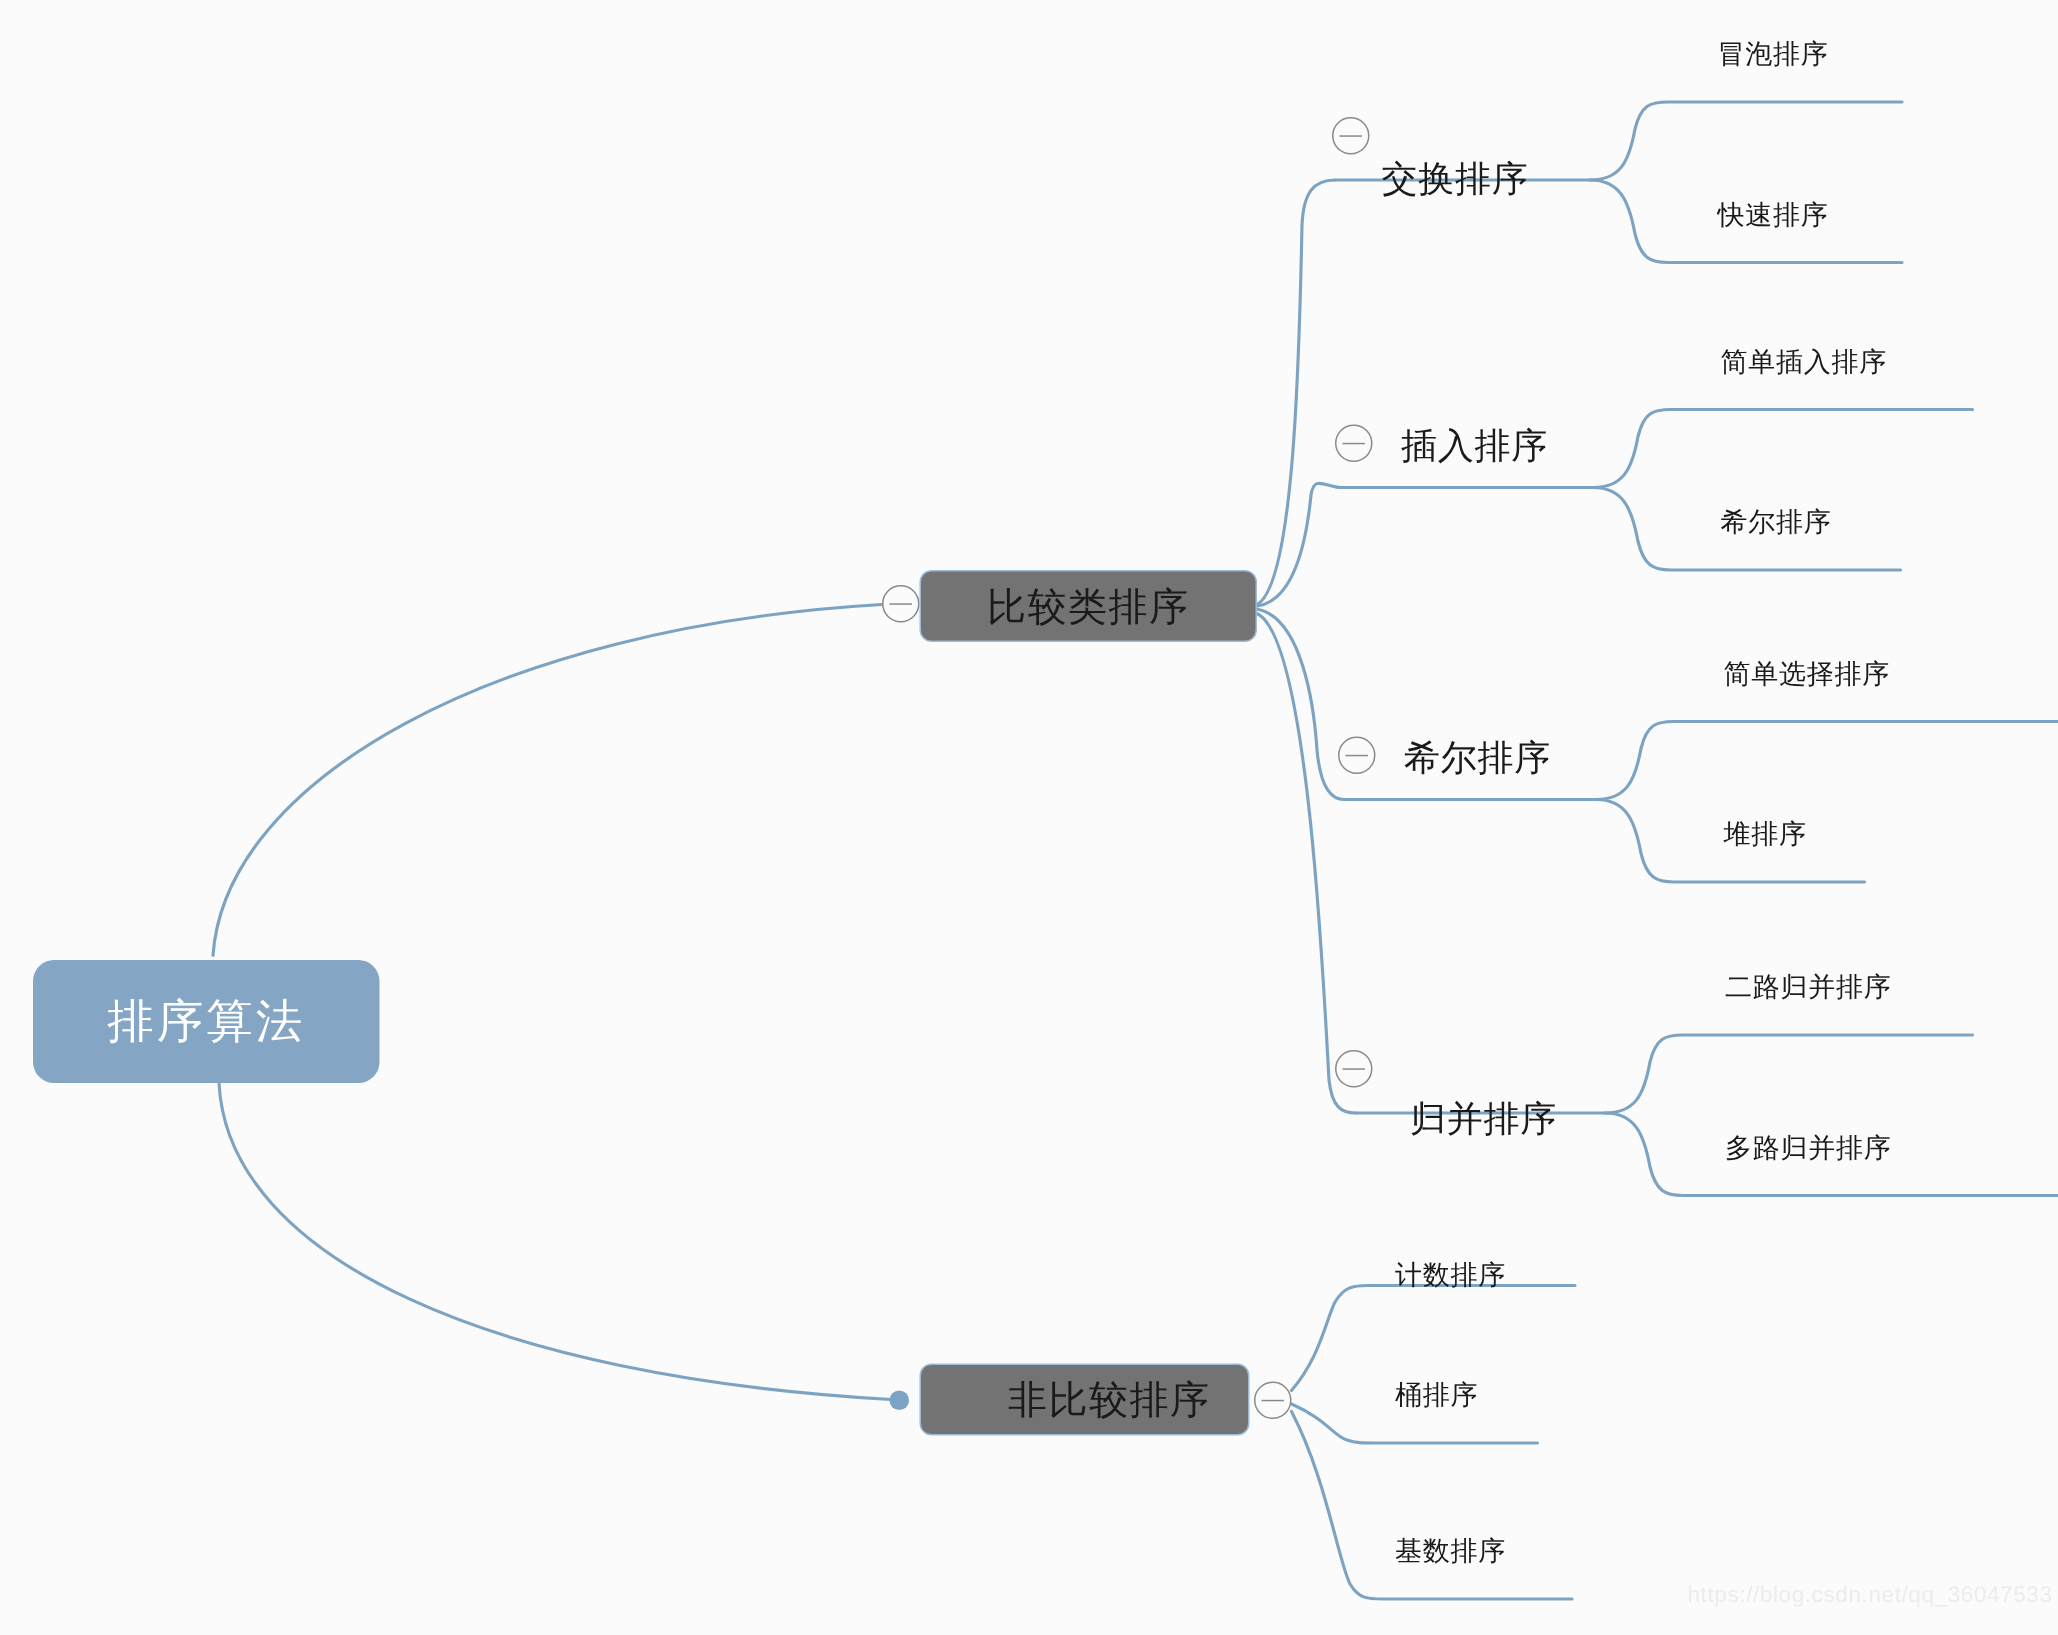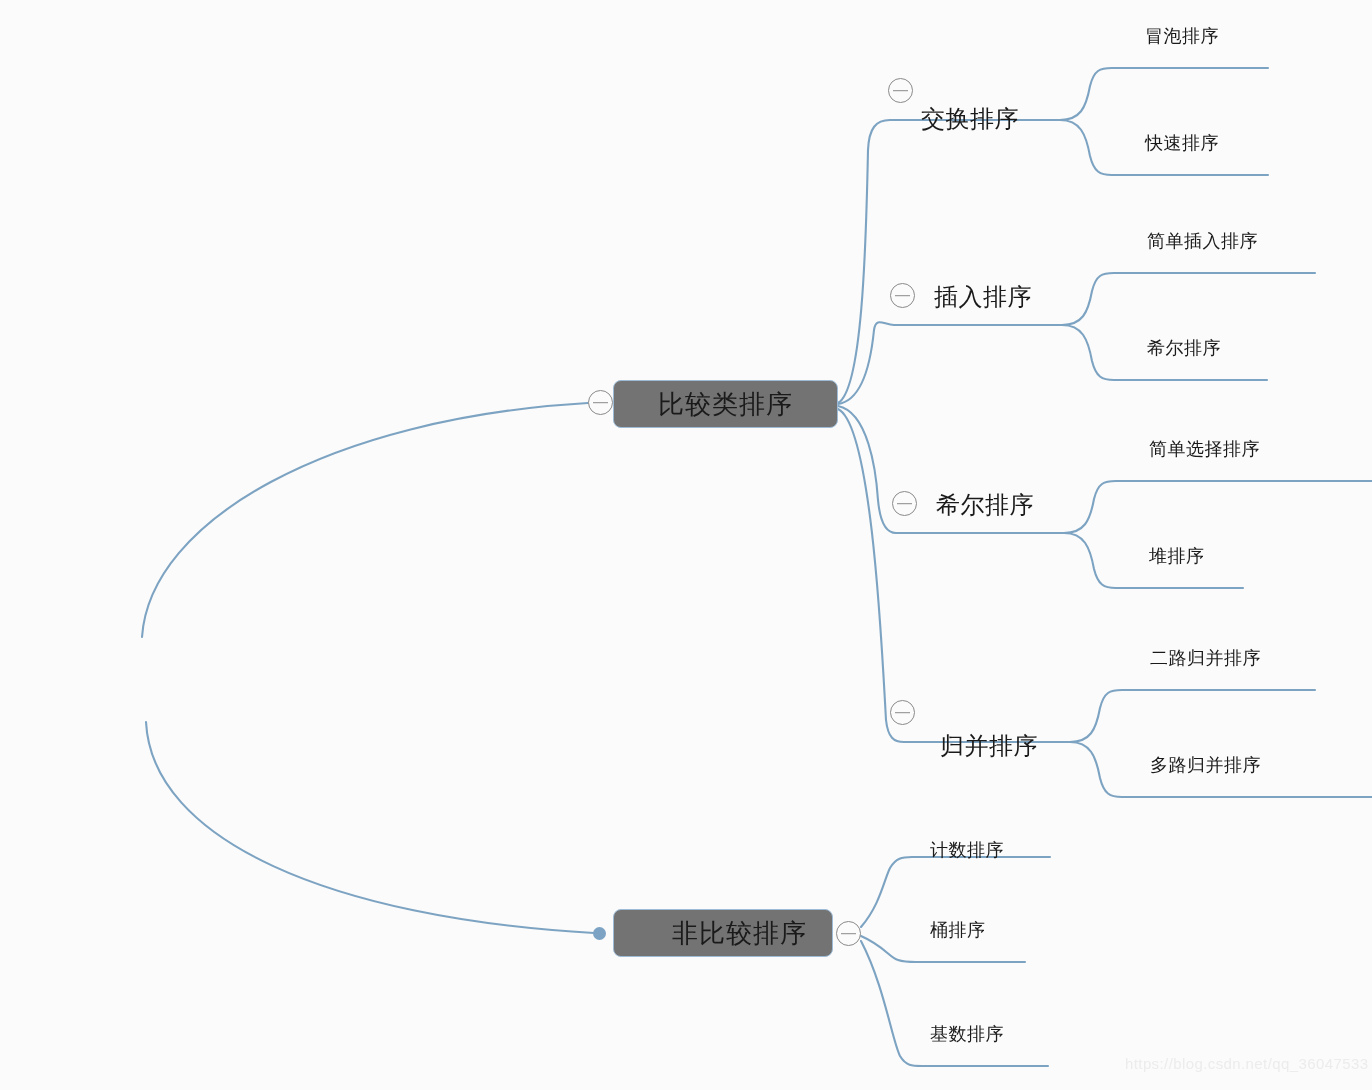--- a/index.html
+++ b/index.html
@@ -145,20 +145,23 @@
       <path d="M904,742 L1070,742"></path>
       <path d="M1070,742 C1090,742 1096,730 1100,708 C1104,692 1110,690 1122,690 L1315,690"></path>
       <path d="M1070,742 C1090,742 1096,756 1100,778 C1104,794 1110,797 1122,797 L1372,797"></path>
 
       <path d="M861,927 C880,905 884,880 890,868 C896,858 902,857 912,857 L1050,857"></path>
       <path d="M861,936 C884,946 890,958 898,960 C904,962 908,962 916,962 L1025,962"></path>
       <path d="M861,941 C884,985 892,1040 900,1056 C906,1066 912,1066 922,1066 L1048,1066"></path>
     </g>
   </svg>
 
+  <div class="node-box root-node">
+    <span>排序算法</span>
+  </div>
 
   <div class="collapse-circle" style="left:588px; top:390px;"></div>
   <div class="node-box branch-node node-cmp">
     <span>比较类排序</span>
   </div>
 
   <div class="collapse-circle" style="left:888px; top:78px;"></div>
   <div class="line-label" style="left:921px; top:76px;margin-top:27px;">交换排序</div>
   <div class="leaf-label" style="left:1145px; top:24px;">冒泡排序</div>
   <div class="leaf-label" style="left:1145px; top:131px;">快速排序</div>

